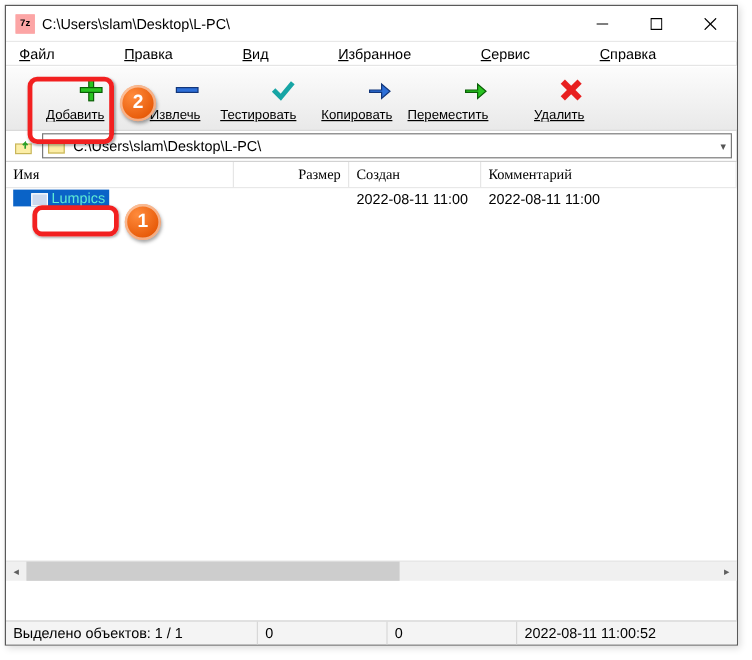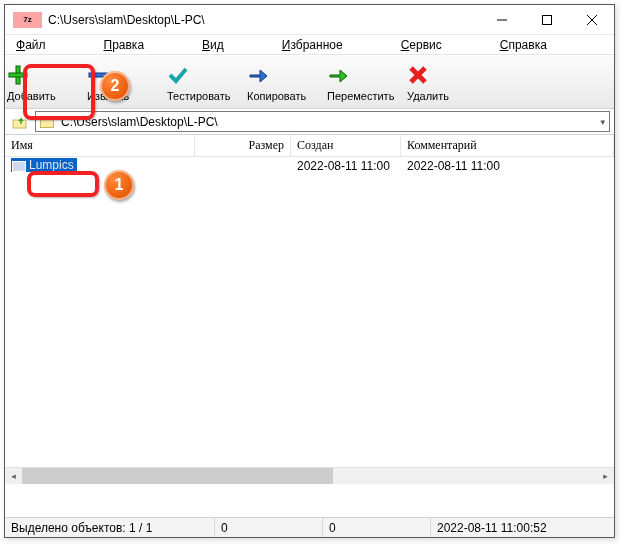--- a/index.html
+++ b/index.html
@@ -26,21 +26,21 @@
   }
   
   .titlebar {
     height: 30px;
     display: flex;
     align-items: center;
     background: #fff;
     border-bottom: 1px solid #e8e8e8;
   }
   .titlebar .app-icon {
-    width: 29px; height: 16px;
+    width: 16px; height: 16px;
     margin: 0 6px 0 8px;
     border: 2px solid #fca5a5;
     font-size: 8px;
     display: flex; align-items: center; justify-content: center;
     font-weight: bold;
     background: #fca5a5;
   }
   .titlebar .title { flex: 1; font-size: 12px; }
   .win-btns { display: flex; }
   .win-btn {
@@ -71,25 +71,26 @@
     background: #efefef;
     background: linear-gradient(#fcfcfc,#e9e9e9);
     border-bottom: 1px solid #d2d2d2;
     border-top: 1px solid #fff;
   }
   .tbtn {
     width: 80px;
     height: 50px;
     display: flex;
     flex-direction: column;
-    align-items: flex-start;
+    align-items: flex-end;
     justify-content: center;
     font-size: 11px;
     gap: 3px;
     position: relative;
+    text-decoration: underline;
   }
   .tbtn .ticon { height: 24px; display: flex; align-items: center; justify-content: center; }
   
   .addrbar {
     height: 26px;
     display: flex;
     align-items: center;
     padding: 2px 4px;
     gap: 4px;
     border-bottom: 1px solid #d2d2d2;
@@ -147,22 +148,22 @@
     width: 14px; height: 11px;
     background: #fceea7;
     border: 1px solid #c9b65a;
     display: inline-block;
     margin-right: 3px;
     position: relative;
     top: 1px;
   }
   .sel {
     background: #0a63c7;
-    color: #e5e5e5;
-    padding: 0 3px 0 1px;
+    color: #5eead4;
+    padding: 0 3px 0 15px;
     display: inline-flex;
     align-items: center;
   }
   .sel .folder-icon { background: #ccd9ef; border-color: #fff; }
   
   .hscroll {
     height: 17px;
     background: #f0f0f0;
     display: flex;
     align-items: center;

